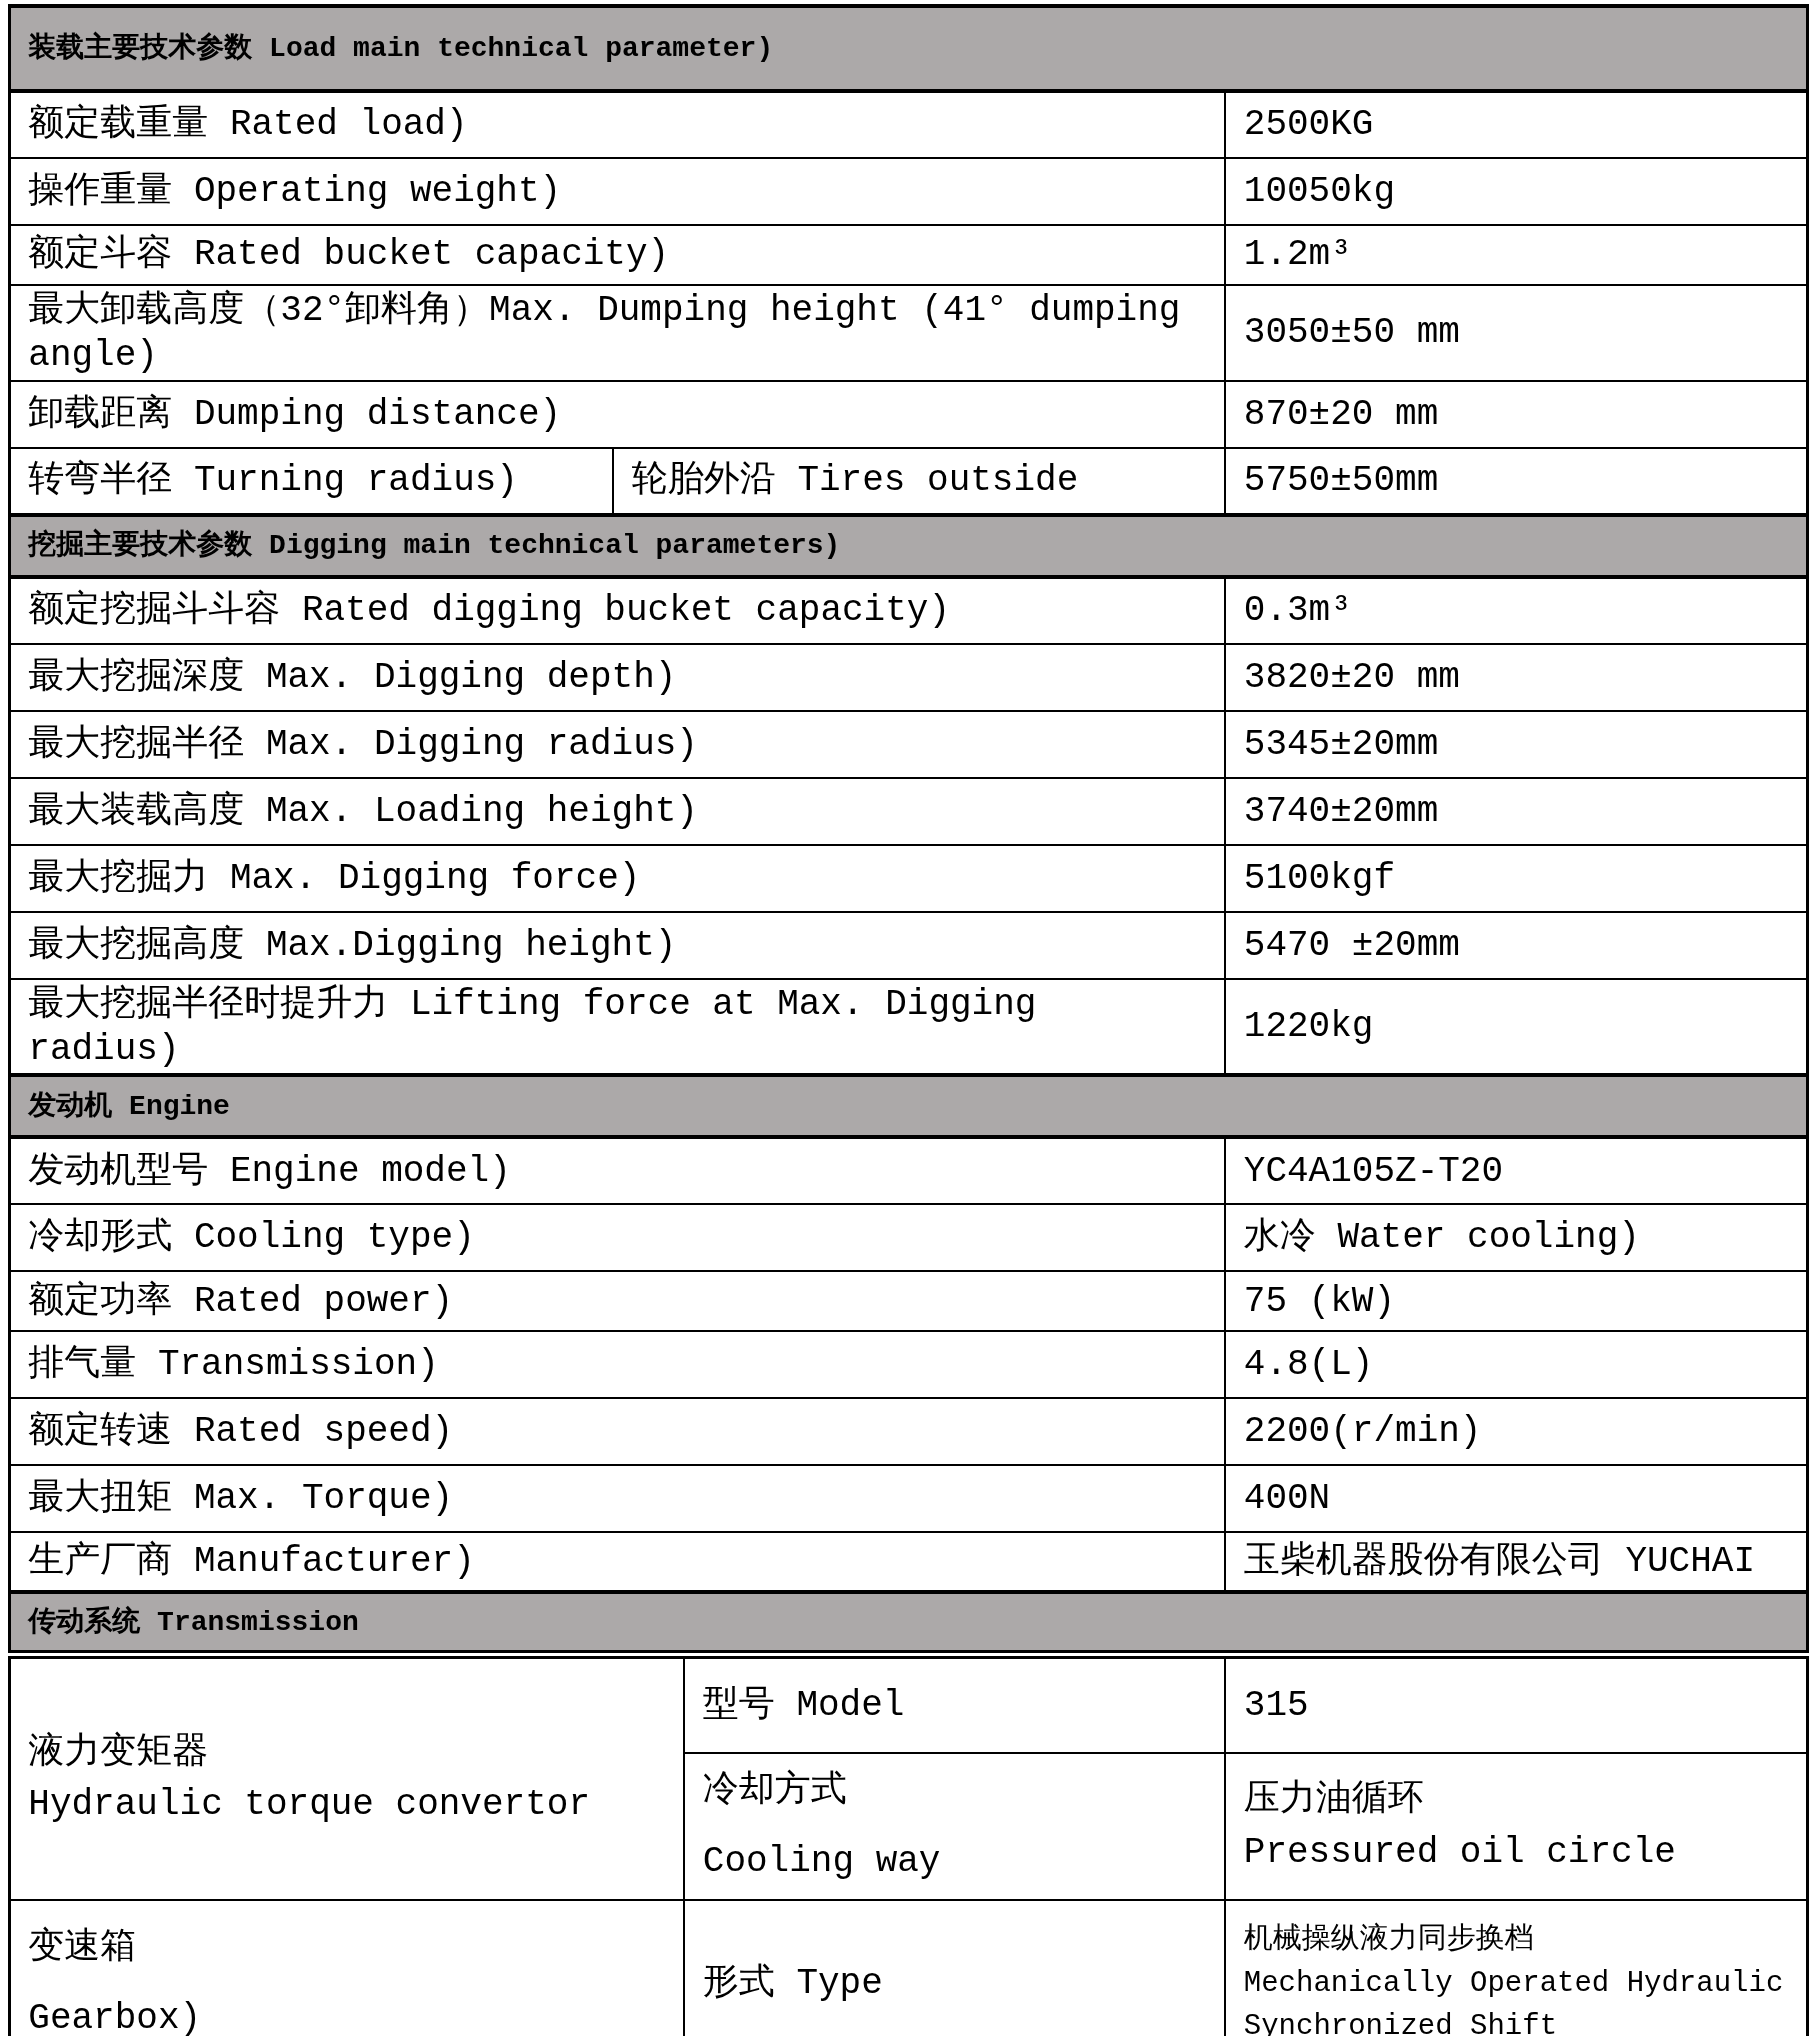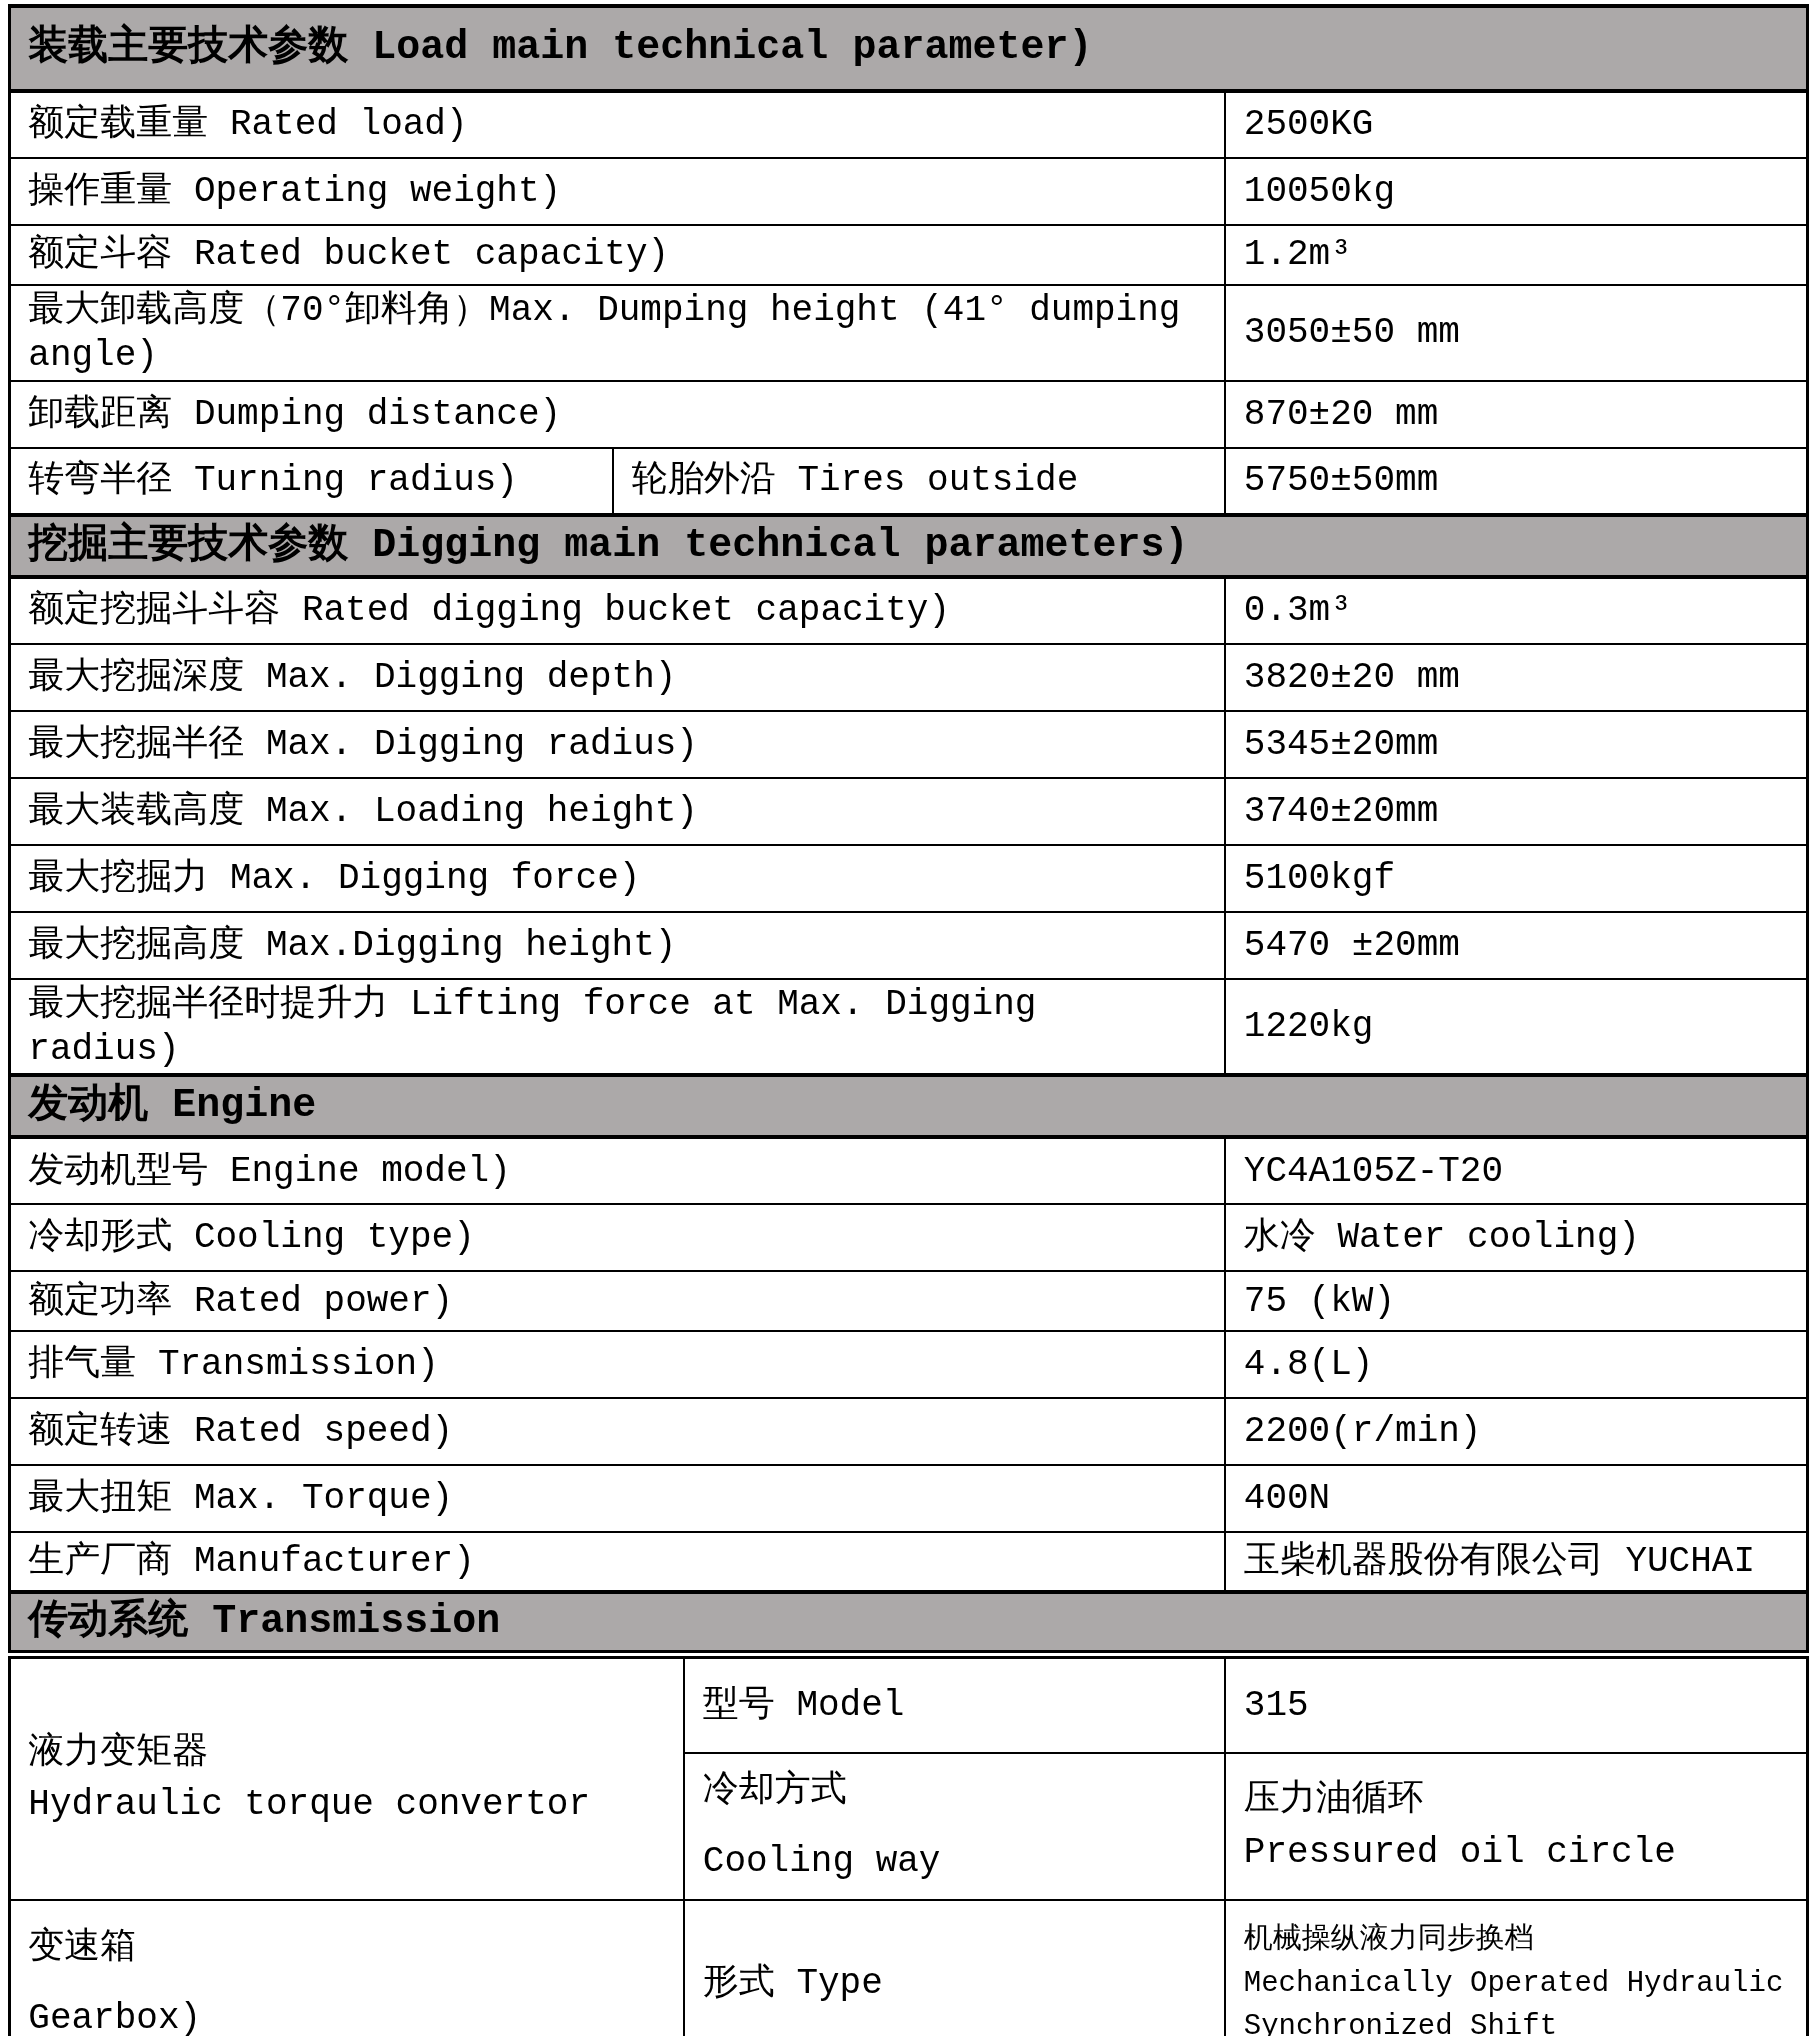--- a/index.html
+++ b/index.html
@@ -36,21 +36,21 @@
     line-height: 1.25;
     vertical-align: middle;
     text-align: left;
     font-weight: normal;
     overflow: hidden;
     box-sizing: border-box;
   }
   th.section-header {
     background: #ACA9A9;
     font-weight: bold;
-    font-size: 40px;
+    font-size: 28px;
     border-top-width: 4.9px;
     border-bottom-width: 4.9px;
   }
   th.double-bottom {
     border-bottom: 9.7px double #000000;
   }
   .line {
     display: block;
   }
   .lines-normal .line { line-height: 1.45; }
@@ -90,21 +90,21 @@
       </tr>
       <tr class="h-std">
         <td colspan="3">操作重量 Operating weight)</td>
         <td>10050kg</td>
       </tr>
       <tr class="h-short">
         <td colspan="3">额定斗容 Rated bucket capacity)</td>
         <td>1.2m³</td>
       </tr>
       <tr class="h-std">
-        <td colspan="3">最大卸载高度（70°卸料角）Max. Dumping height (41° dumping angle)</td>
+        <td colspan="3">最大卸载高度（32°卸料角）Max. Dumping height (41° dumping angle)</td>
         <td>3050±50 mm</td>
       </tr>
       <tr class="h-std">
         <td colspan="3">卸载距离 Dumping distance)</td>
         <td>870±20 mm</td>
       </tr>
       <tr class="h-std">
         <td>转弯半径 Turning radius)</td>
         <td colspan="2">轮胎外沿 Tires outside</td>
         <td>5750±50mm</td>

